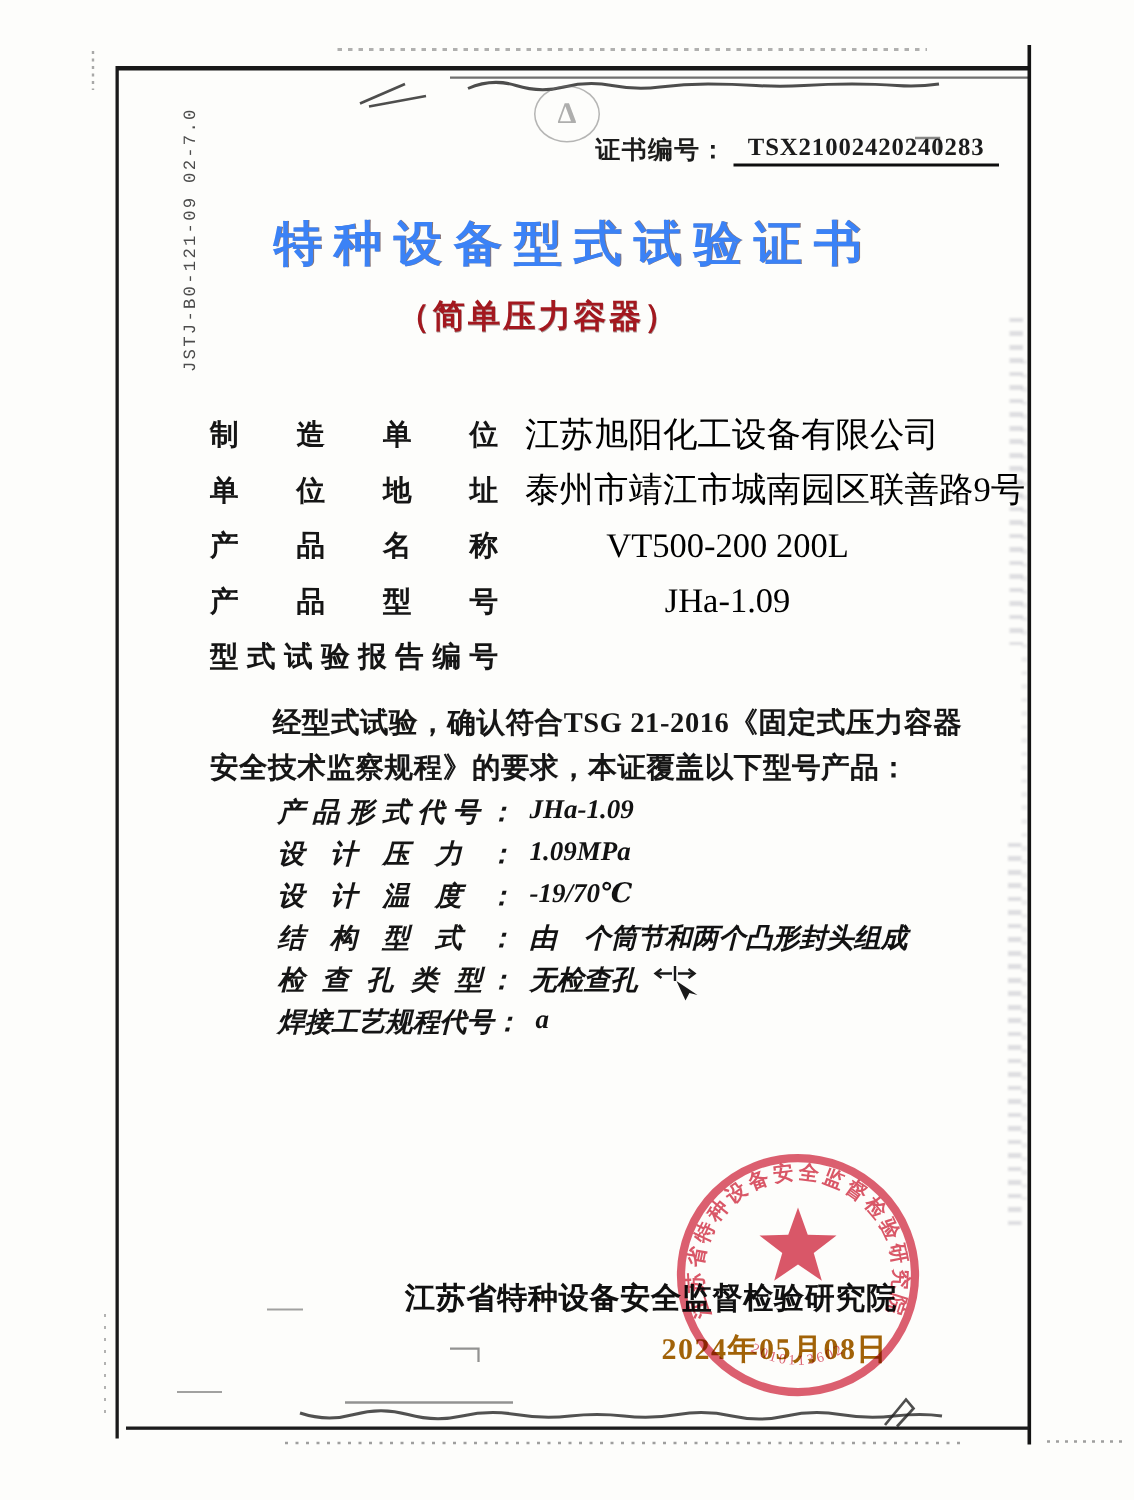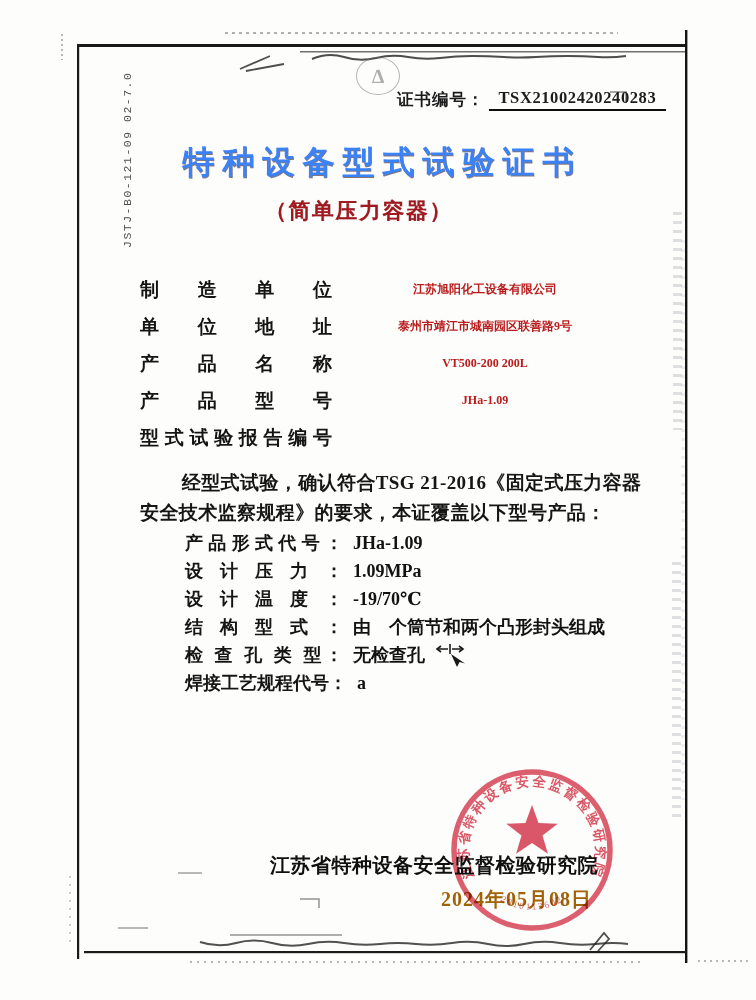--- a/index.html
+++ b/index.html
@@ -44,31 +44,31 @@
   }
   
   .fields{position:absolute;left:140px;top:271px;width:520px;}
   .field-row{height:37px;display:flex;align-items:center;}
   .f-label{
     display:inline-block;min-width:192px;font-size:19px;font-weight:700;
     text-align:justify;text-align-last:justify;color:#151515;
   }
   .f-value{
     display:inline-block;width:270px;margin-left:18px;text-align:center;
-    font-size:12px;font-weight:700;white-space:nowrap;color:#b91c1c;
+    font-size:23px;font-weight:400;white-space:nowrap;color:#000000;
   }
   
   .statement{
     position:absolute;left:140px;top:468px;width:510px;
     font-size:19px;line-height:30px;text-indent:2.2em;letter-spacing:.4px;
     font-weight:600;color:#161616;
   }
   
   .specs{position:absolute;left:185px;top:529px;}
-  .spec-row{height:28px;display:flex;align-items:center;}
+  .spec-row{height:28px;display:flex;align-items:flex-start;font-style:italic;}
   .s-label{
     display:inline-block;min-width:158px;font-size:18px;font-weight:700;
     text-align:justify;text-align-last:justify;color:#151515;white-space:nowrap;
   }
   .s-value{margin-left:10px;font-size:18px;font-weight:600;color:#121212;white-space:nowrap;display:flex;align-items:center;}
   .cursor-icon{margin-left:10px;margin-top:2px;}
   
   .footer{position:absolute;left:270px;top:852px;width:322px;text-align:right;}
   .issuer{font-size:20px;font-weight:700;letter-spacing:.5px;color:#101010;white-space:nowrap;}
   .date{font-size:20px;font-weight:700;margin-top:7px;letter-spacing:1px;color:#a16207;}

